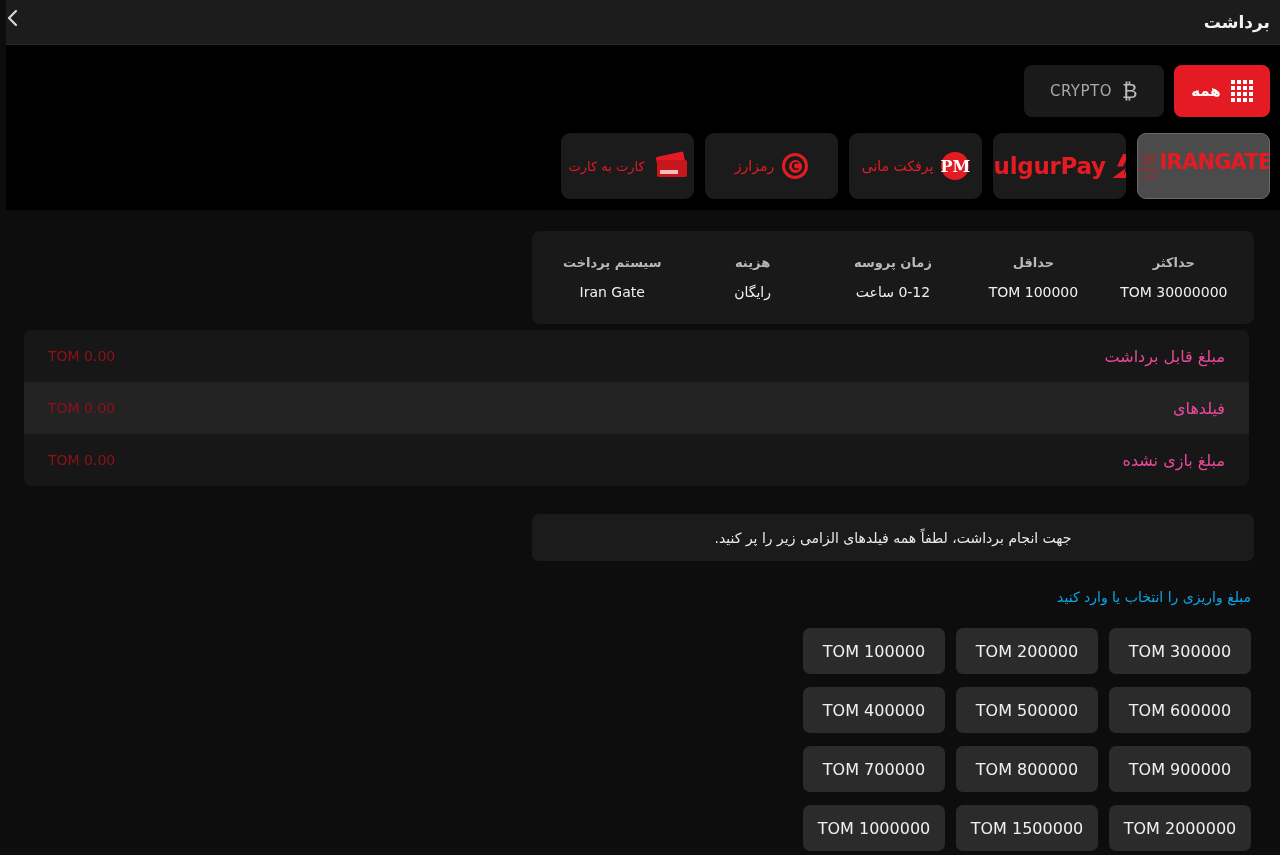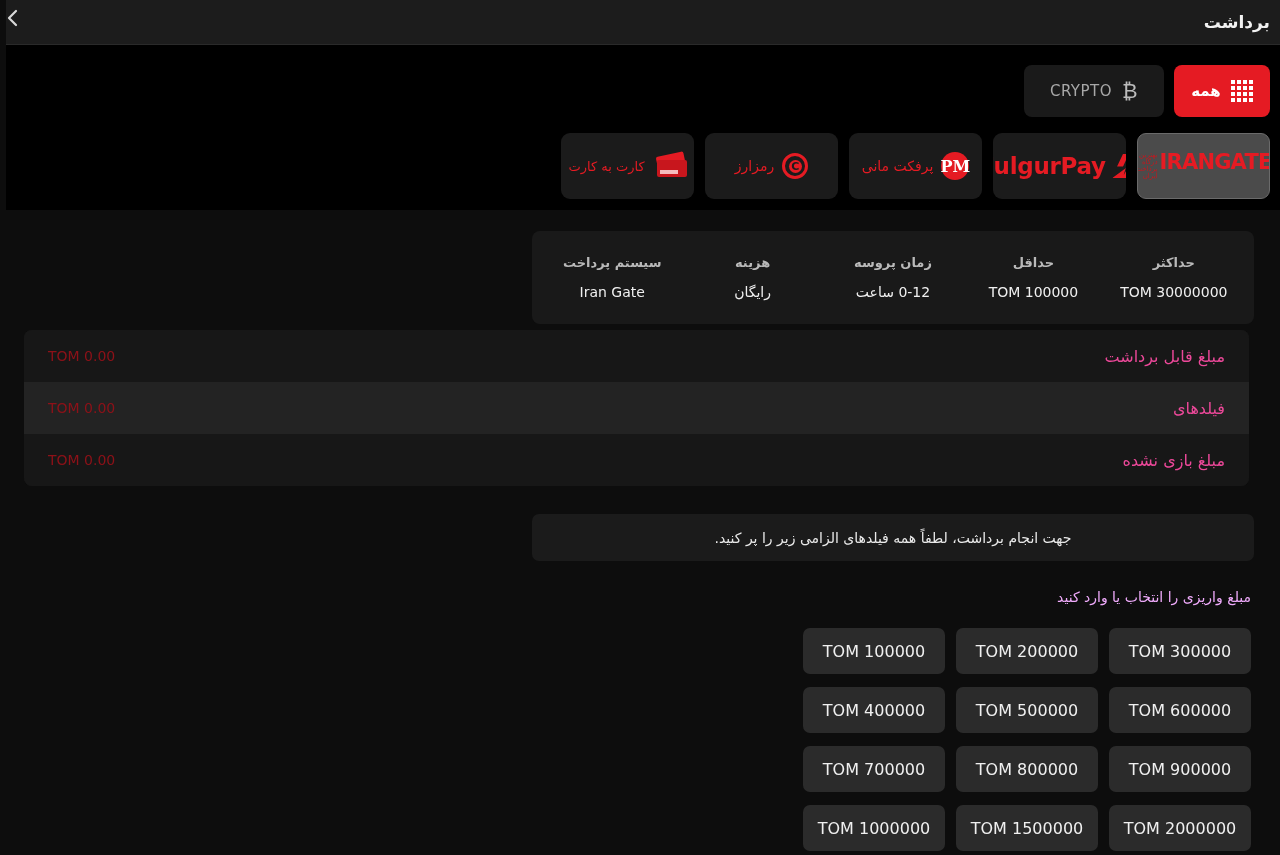--- a/index.html
+++ b/index.html
@@ -278,21 +278,21 @@
     justify-content: center;
     font-size: 14px;
     color: #eaeaea;
   }
 
   .amount-label {
     position: absolute;
     top: 589px;
     right: 35px;
     font-size: 14px;
-    color: #f0abfc;
+    color: #0ea5e9;
     font-weight: 400;
   }
 
   
   .amount-grid {
     position: absolute;
     top: 628px;
     right: 35px;
     width: 446px;
     display: grid;

